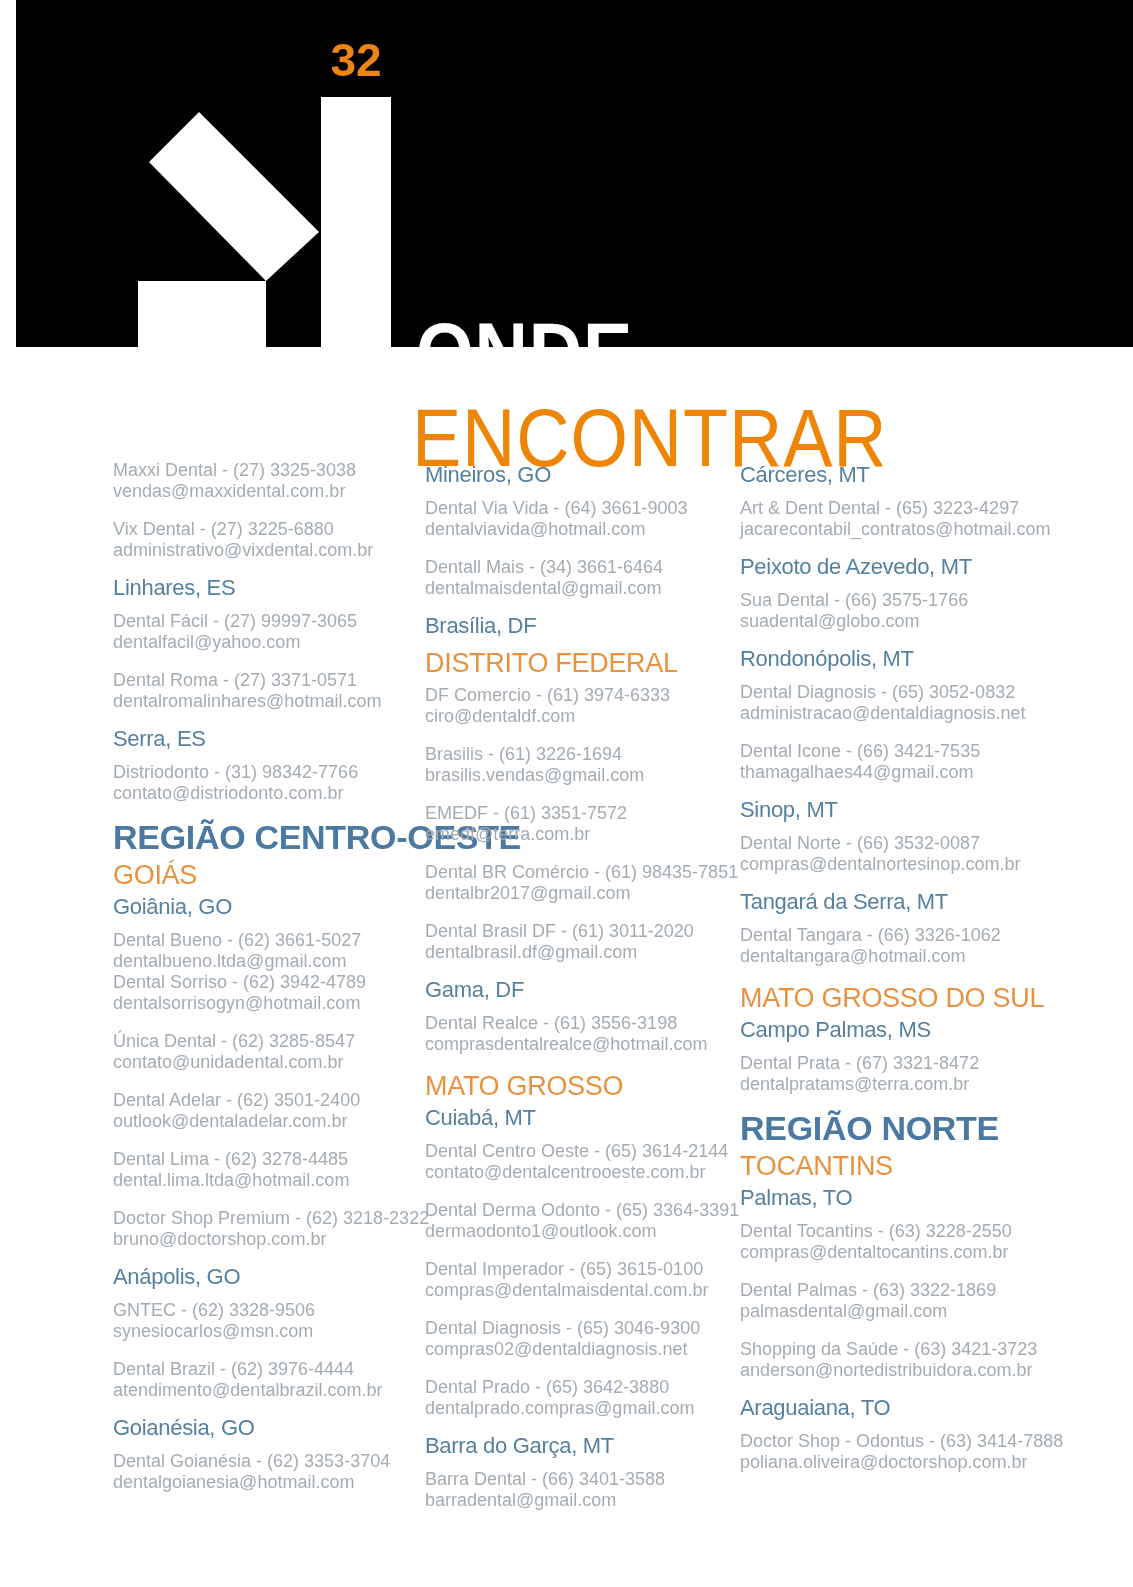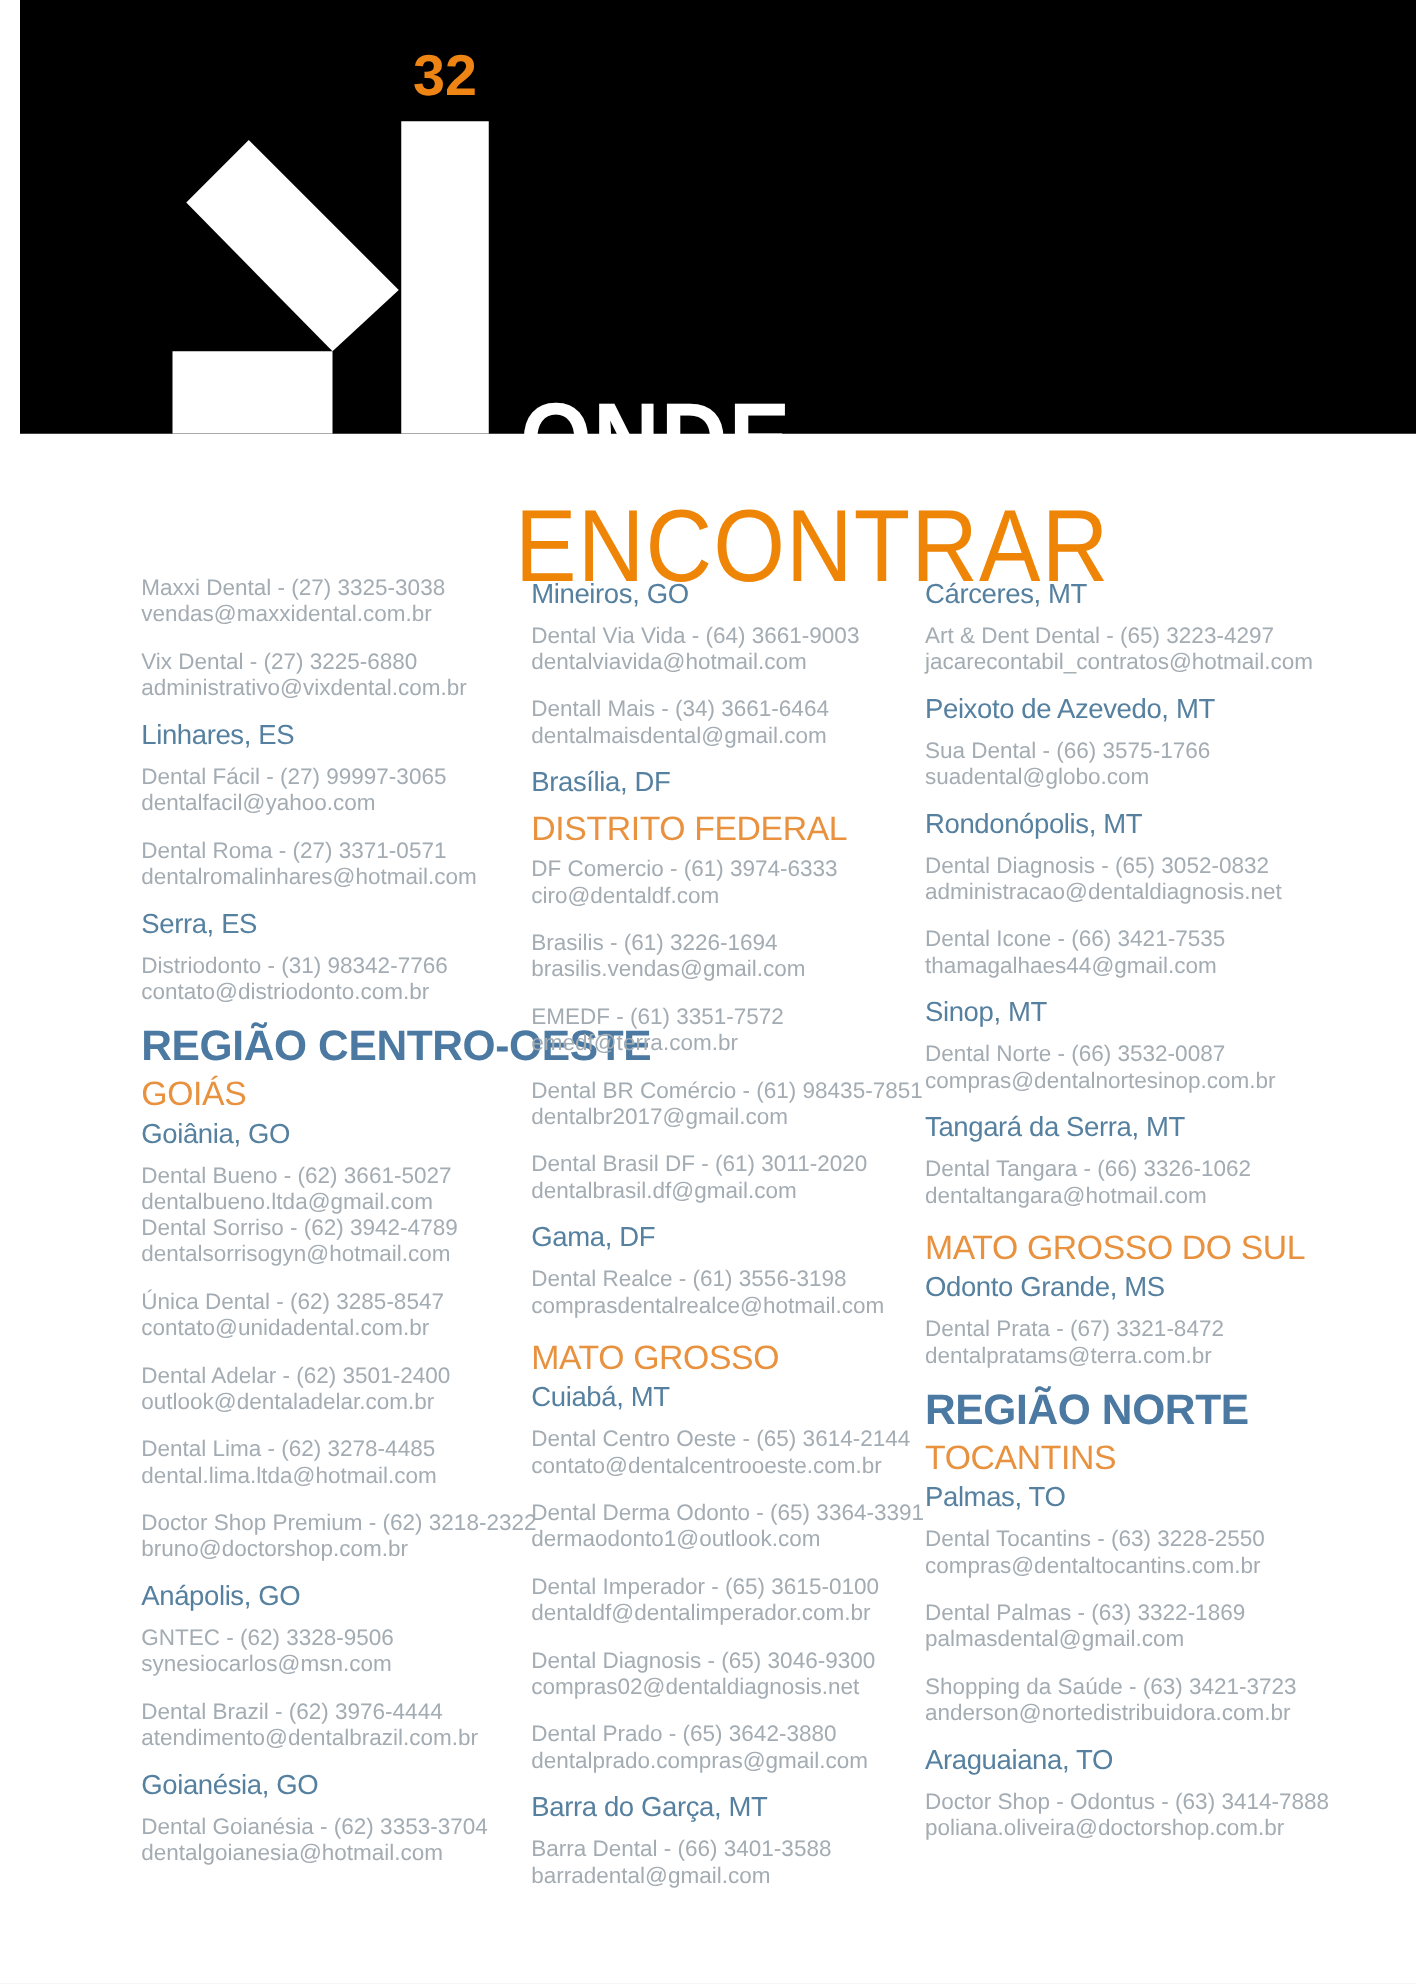--- a/index.html
+++ b/index.html
@@ -227,21 +227,21 @@
         <div class="blk entry">
           <div class="line">Dental Centro Oeste - (65) 3614-2144</div>
           <div class="line">contato@dentalcentrooeste.com.br</div>
         </div>
         <div class="blk entry">
           <div class="line">Dental Derma Odonto - (65) 3364-3391</div>
           <div class="line">dermaodonto1@outlook.com</div>
         </div>
         <div class="blk entry">
           <div class="line">Dental Imperador - (65) 3615-0100</div>
-          <div class="line">dentaldf@dentalimperador.com.br</div>
+          <div class="line">compras@dentalmaisdental.com.br</div>
         </div>
         <div class="blk entry">
           <div class="line">Dental Diagnosis - (65) 3046-9300</div>
           <div class="line">compras02@dentaldiagnosis.net</div>
         </div>
         <div class="blk entry">
           <div class="line">Dental Prado - (65) 3642-3880</div>
           <div class="line">dentalprado.compras@gmail.com</div>
         </div>
         <div class="blk city">Barra do Garça, MT</div>
@@ -274,21 +274,21 @@
         <div class="blk entry">
           <div class="line">Dental Norte - (66) 3532-0087</div>
           <div class="line">compras@dentalnortesinop.com.br</div>
         </div>
         <div class="blk city">Tangará da Serra, MT</div>
         <div class="blk entry">
           <div class="line">Dental Tangara - (66) 3326-1062</div>
           <div class="line">dentaltangara@hotmail.com</div>
         </div>
         <div class="blk state">MATO GROSSO DO SUL</div>
-        <div class="blk city">Odonto Grande, MS</div>
+        <div class="blk city">Campo Palmas, MS</div>
         <div class="blk entry">
           <div class="line">Dental Prata - (67) 3321-8472</div>
           <div class="line">dentalpratams@terra.com.br</div>
         </div>
         <div class="blk region">REGIÃO NORTE</div>
         <div class="blk state">TOCANTINS</div>
         <div class="blk city">Palmas, TO</div>
         <div class="blk entry">
           <div class="line">Dental Tocantins - (63) 3228-2550</div>
           <div class="line">compras@dentaltocantins.com.br</div>

